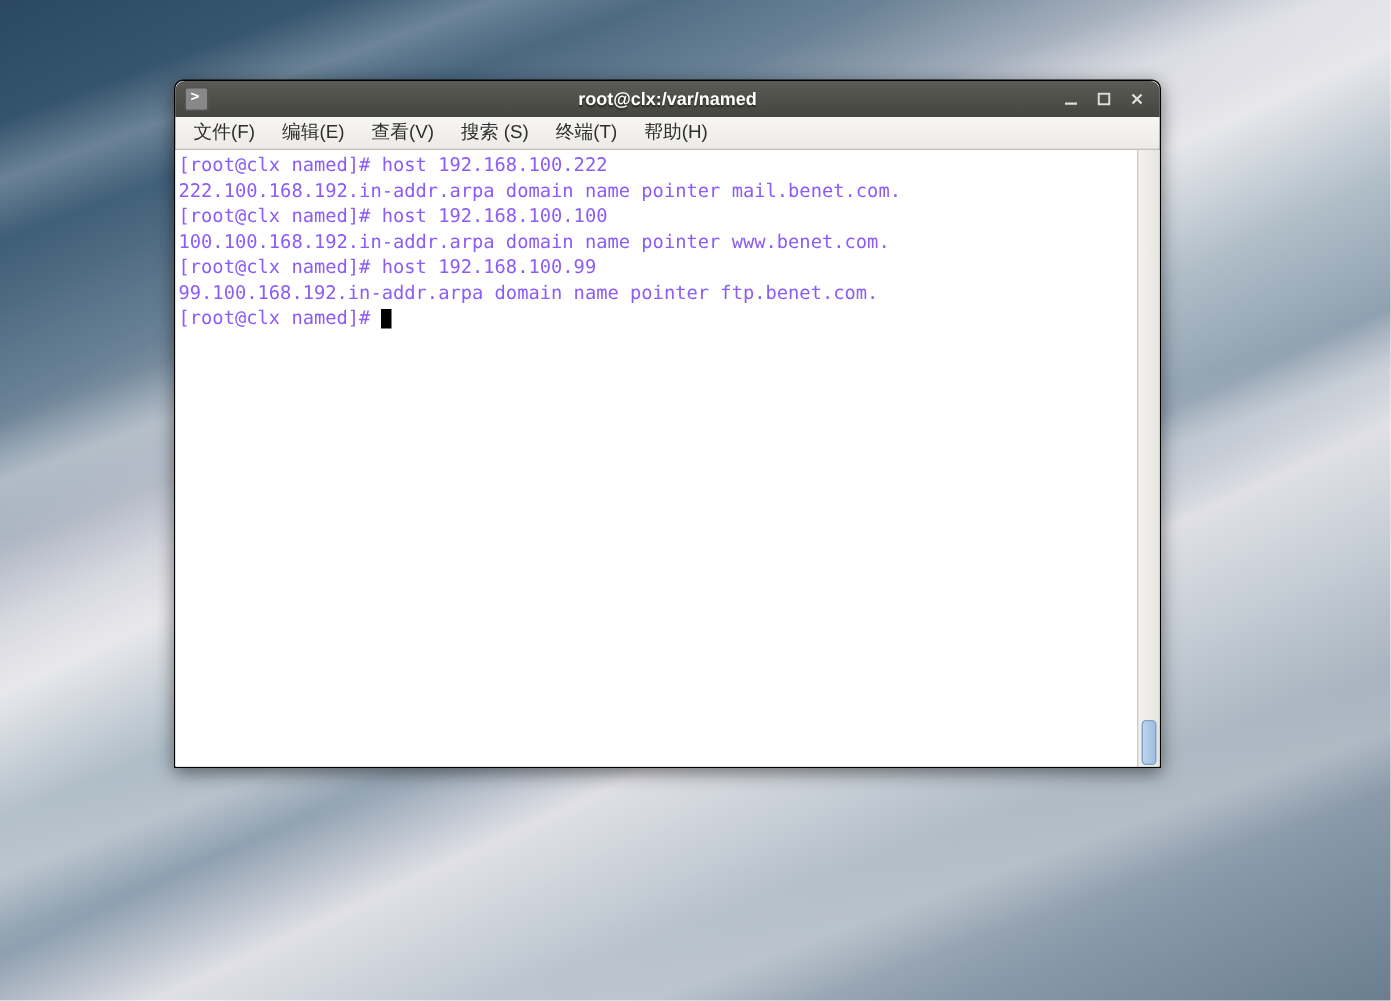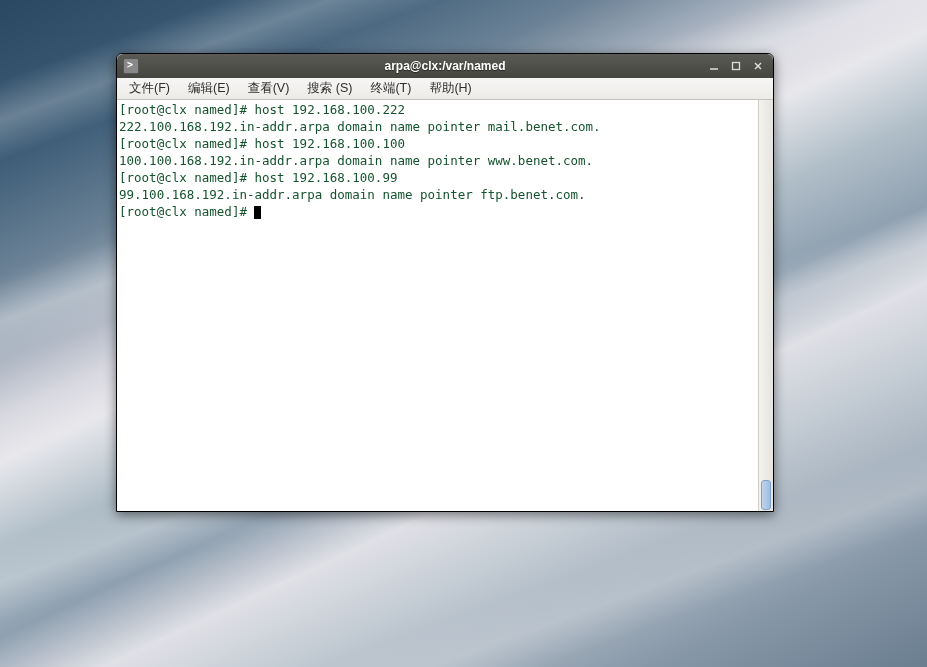--- a/index.html
+++ b/index.html
@@ -142,21 +142,21 @@
 
     .terminal-wrapper {
       flex: 1;
       display: flex;
       background: #fff;
     }
 
     .terminal {
       flex: 1;
       background: #ffffff;
-      color: #14532d;
+      color: #8b5cf6;
       font-family: "DejaVu Sans Mono", "Courier New", monospace;
       font-size: 12.5px;
       line-height: 17px;
       padding: 1px 2px;
       white-space: pre;
       overflow: hidden;
     }
 
     .scrollbar {
       width: 15px;
@@ -184,21 +184,21 @@
       vertical-align: text-bottom;
     }
   </style>
 </head>
 <body>
 
 <div class="window">
 
   <div class="titlebar">
     <div class="titlebar-icon"></div>
-    <div class="titlebar-title">arpa@clx:/var/named</div>
+    <div class="titlebar-title">root@clx:/var/named</div>
     <div class="window-controls">
       <div class="win-btn">
         <svg width="10" height="10" viewBox="0 0 10 10">
             <line x1="1" y1="8" x2="9" y2="8" stroke="#ddd" stroke-width="1.5"></line>
           </svg>
       </div>
       <div class="win-btn">
         <svg width="10" height="10" viewBox="0 0 10 10">
             <rect x="1.5" y="1.5" width="7" height="7" fill="none" stroke="#ddd" stroke-width="1.3"></rect>
           </svg>

